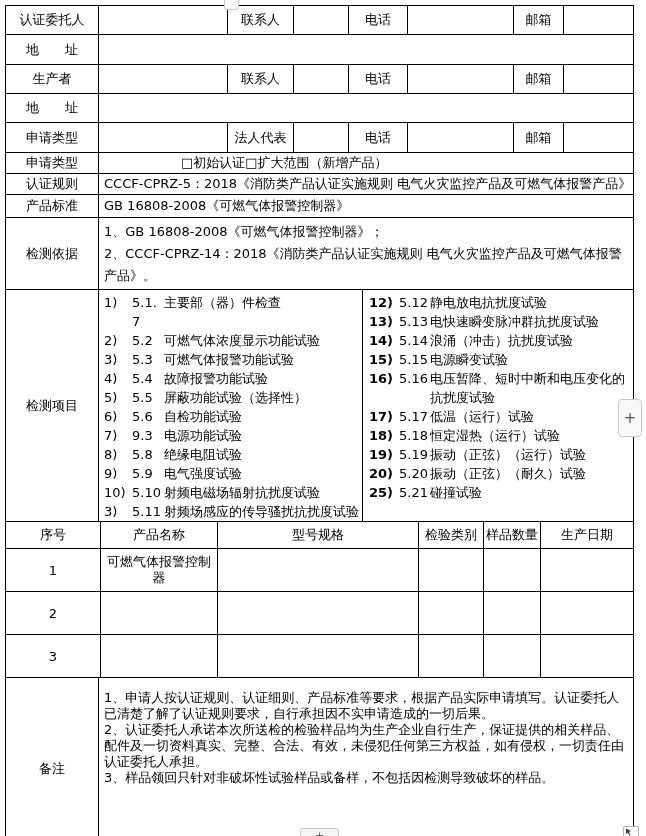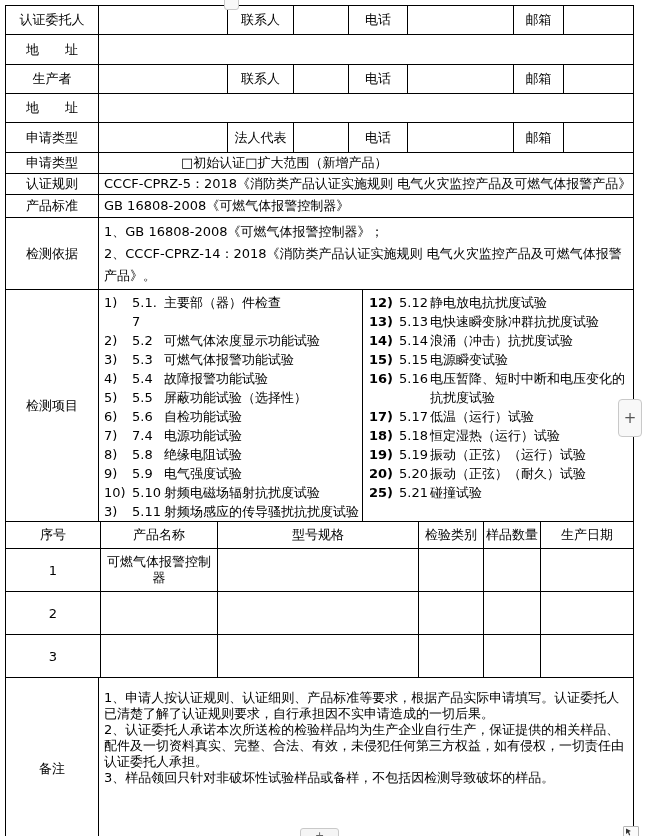--- a/index.html
+++ b/index.html
@@ -191,21 +191,21 @@
           </div>
 
           <div class="test-line">
             <span class="tn">6)</span>
             <span class="tc">5.6</span>
             <span class="tt">自检功能试验</span>
           </div>
 
           <div class="test-line">
             <span class="tn">7)</span>
-            <span class="tc">7.4</span>
+            <span class="tc">9.3</span>
             <span class="tt">电源功能试验</span>
           </div>
 
           <div class="test-line">
             <span class="tn">8)</span>
             <span class="tc">5.8</span>
             <span class="tt">绝缘电阻试验</span>
           </div>
 
           <div class="test-line">

